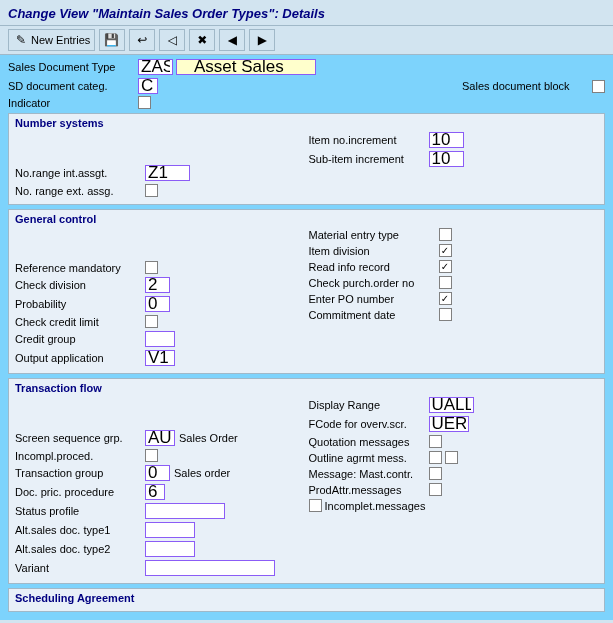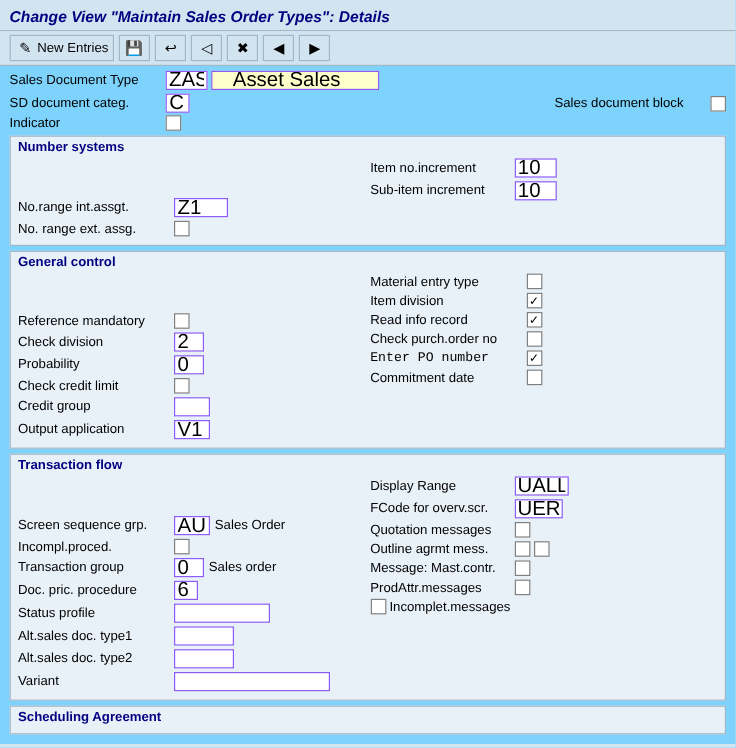--- a/index.html
+++ b/index.html
@@ -224,21 +224,21 @@
         </div>
         <div class="form-row" style="margin-bottom:3px;">
           <span class="label" style="min-width:130px;">Read info record</span>
           <div class="checkbox-field checkbox-checked"></div>
         </div>
         <div class="form-row" style="margin-bottom:3px;">
           <span class="label" style="min-width:130px;">Check purch.order no</span>
           <div class="checkbox-field"></div>
         </div>
         <div class="form-row" style="margin-bottom:3px;">
-          <span class="label" style="min-width:130px;font-family:Liberation Mono, monospace;">Enter PO number</span>
+          <span class="label" style="min-width:130px;">Enter PO number</span>
           <div class="checkbox-field checkbox-checked"></div>
         </div>
         <div class="form-row">
           <span class="label" style="min-width:130px;">Commitment  date</span>
           <div class="checkbox-field"></div>
         </div>
       </div>
     </div>
   </div>
 

